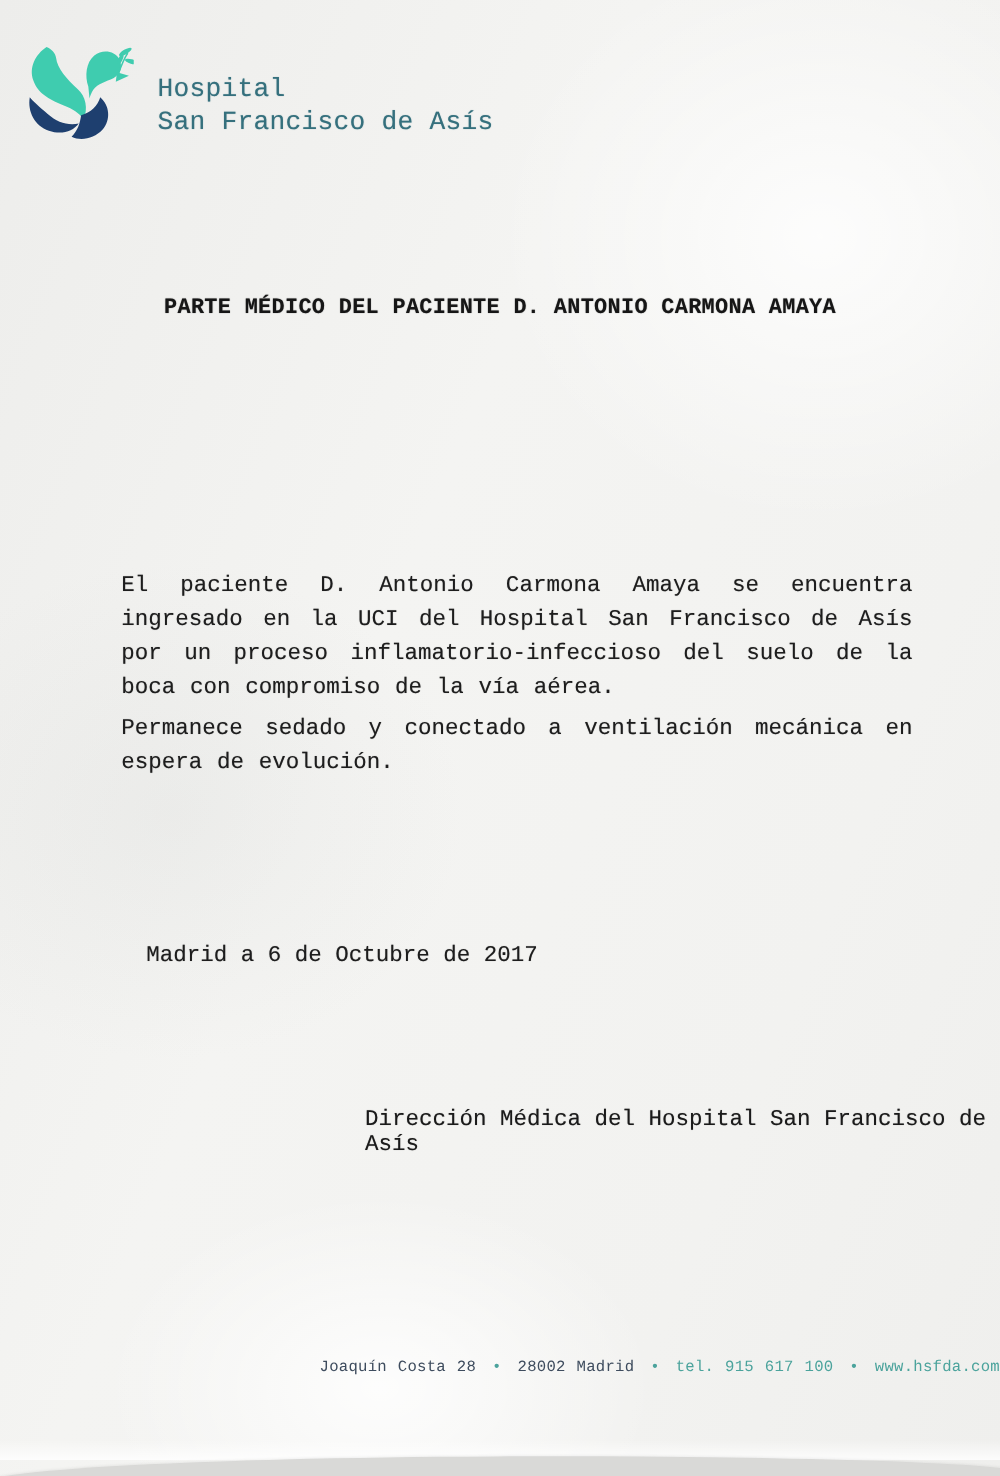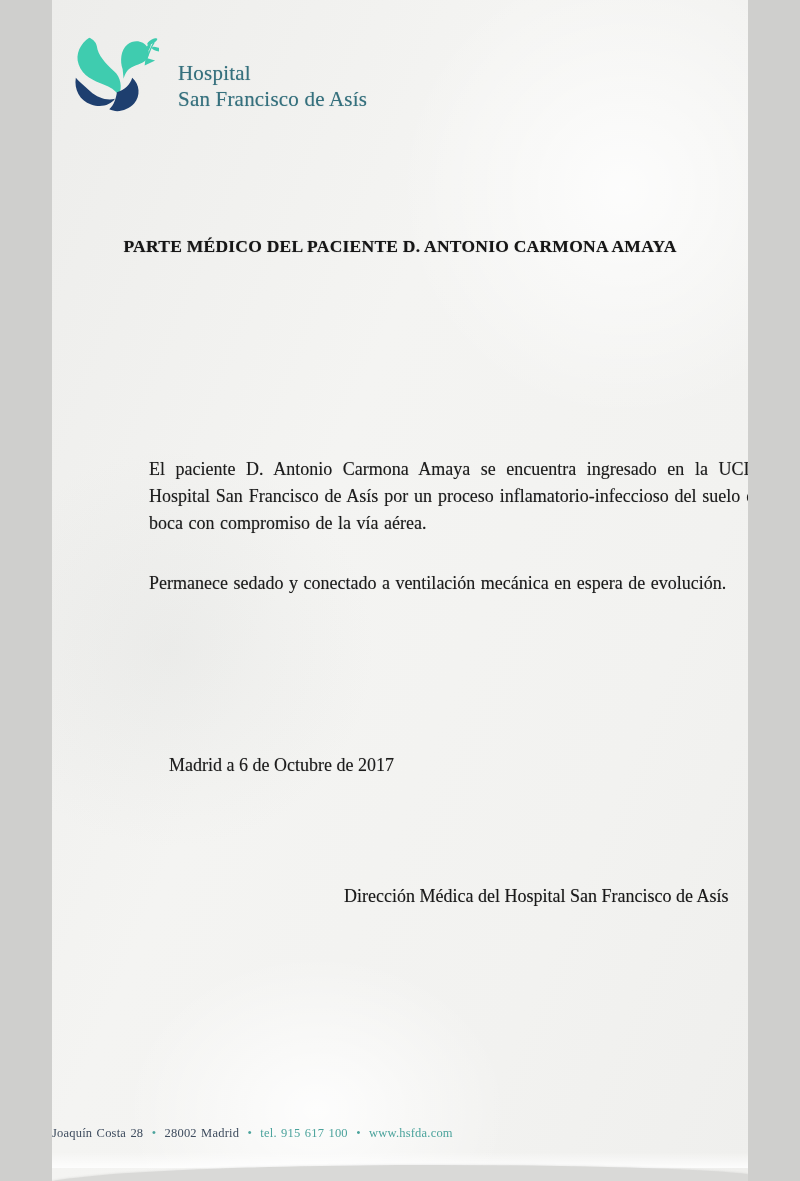--- a/index.html
+++ b/index.html
@@ -1,22 +1,22 @@
 <!DOCTYPE html>
 <html><head>
 <meta charset="utf-8">
 <style>
   html, body { margin: 0; padding: 0; background: #cfcfcd; }
   .page {
     position: relative;
-    width: 696px;
+    width: 800px;
     height: 1181px;
     margin: 0 auto;
     overflow: hidden;
-    font-family: Liberation Serif, serif;
+    font-family: Liberation Mono, monospace;
     background:
       radial-gradient(42% 24% at 17% 55%, rgba(208,210,208,0.22), transparent 70%),
       radial-gradient(50% 30% at 82% 16%, rgba(255,255,255,0.80), transparent 65%),
       radial-gradient(46% 22% at 38% 94%, rgba(255,255,255,0.85), transparent 60%),
       linear-gradient(112deg, #ededeb 0%, #f4f4f2 40%, #f2f2f0 75%, #efefed 100%);
   }
   .doc-text { text-shadow: 0 0 0.7px rgba(30,30,30,0.45); }
 
   
   .brand { position: absolute; left: 0; top: 0; width: 100%; height: 140px; }
@@ -44,27 +44,27 @@
   }
   .p1 { top: 456px; }
   .p2 { top: 570px; }
 
   .date-line {
     position: absolute; left: 100px; top: 738px; margin: 17px;
     font-size: 18px; color: #1d1d1d;
   }
   .signature-line {
     position: absolute; left: 292px; top: 886px; margin: 0;
-    font-size: 18px; color: #1a1a1a; text-align: center;
+    font-size: 18px; color: #1a1a1a;
   }
 
   
   .footer {
-    position: absolute; left: 0; top: 1126px; width: 100%;
-    text-align: left; font-size: 12.5px; letter-spacing: 0.2px;
+    position: absolute; left: 0; top: 1087px; width: 100%;
+    text-align: right; font-size: 12.5px; letter-spacing: 0.2px;
     word-spacing: 1px;
   }
   .f-dark { color: #3E4C5E; }
   .f-teal { color: #4BA39C; }
   .f-sep  { color: #4BA39C; padding: 0 4px; }
 
   
   .edge-light {
     position: absolute; left: 0; right: 0; bottom: 13px; height: 16px;
     background: linear-gradient(180deg, rgba(255,255,255,0), rgba(255,255,255,0.85));

